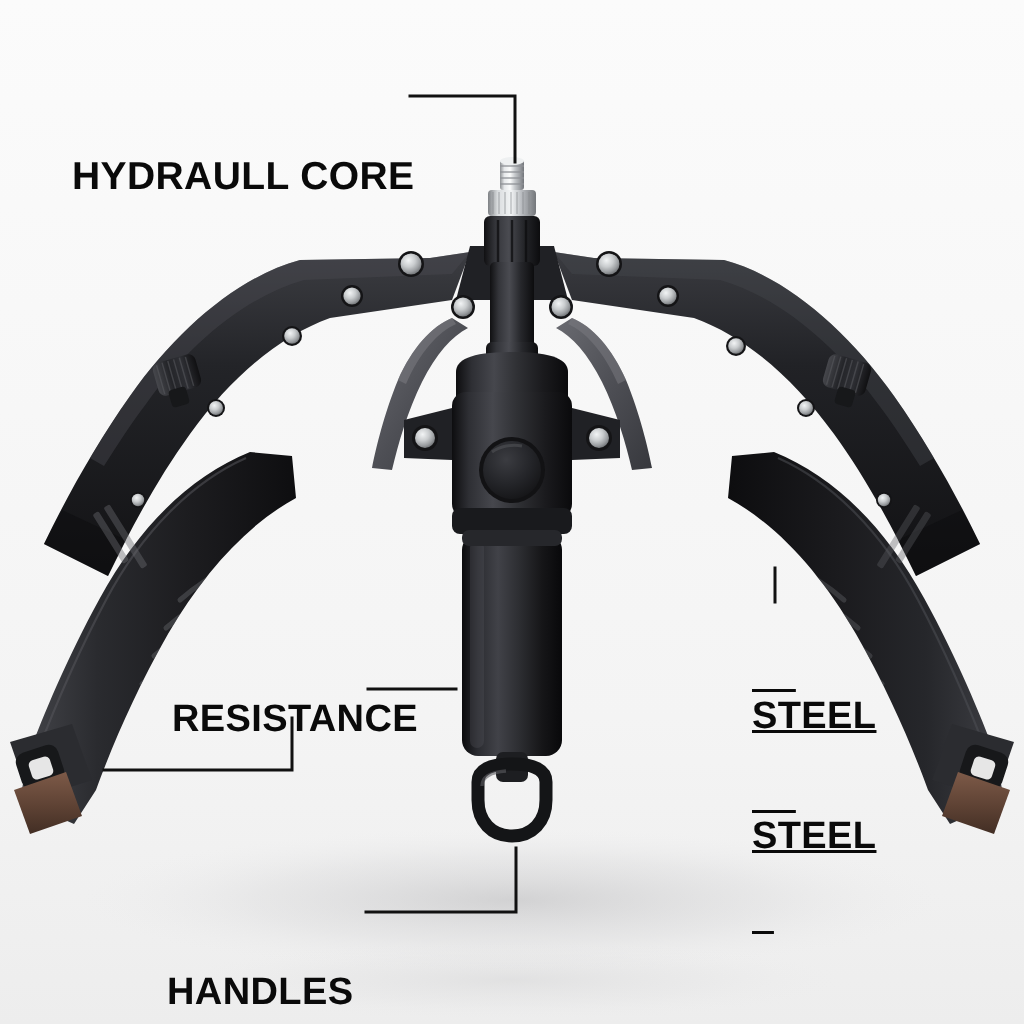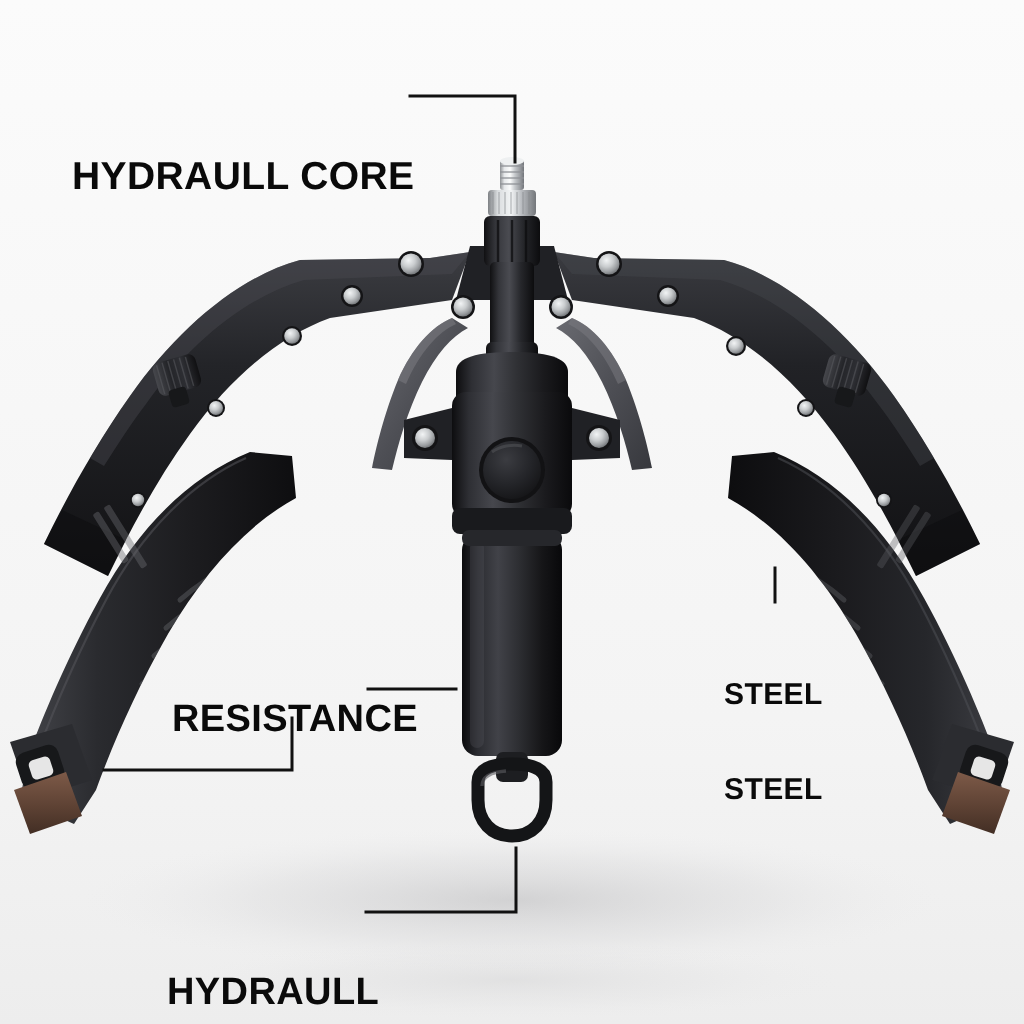--- a/index.html
+++ b/index.html
@@ -17,21 +17,21 @@
     position:absolute;
     color:#0a0a0a;
     font-weight:bold;
     letter-spacing:0.4px;
     line-height:1.06;
     white-space:pre;
     text-rendering:geometricPrecision;
   }
   .label.l-hydraull{left:72px;top:73px;font-size:39px;}
   .label.l-resist{left:418px;top:618px;font-size:38px;text-align:right;transform:translateX(-100%);}
-  .label.l-steel{left:724px;top:615px;font-size:30px;}
+  .label.l-steel{left:752px;top:615px;font-size:38px;text-decoration:underline;}
   .label.l-handles{left:167px;top:891px;font-size:38px;}
   .lbl-line{display:block;}
   .lbl-line.r{text-align:right;}
 </style>
 </head>
 <body>
 
 <div id="stage">
 
   <svg id="artboard" viewBox="0 0 1024 1024">
@@ -409,16 +409,16 @@
   <div class="label l-resist">
     <span class="lbl-line r">RESISTANCE</span>
   </div>
 
   <div class="label l-steel">
     <span class="lbl-line">STEEL</span>
     <span class="lbl-line">STEEL</span>
   </div>
 
   <div class="label l-handles">
-    <span class="lbl-line">HYDRAULL</span>
+    <span class="lbl-line">HANDLES</span>
   </div>
 
 </div>
 
 </body></html>

